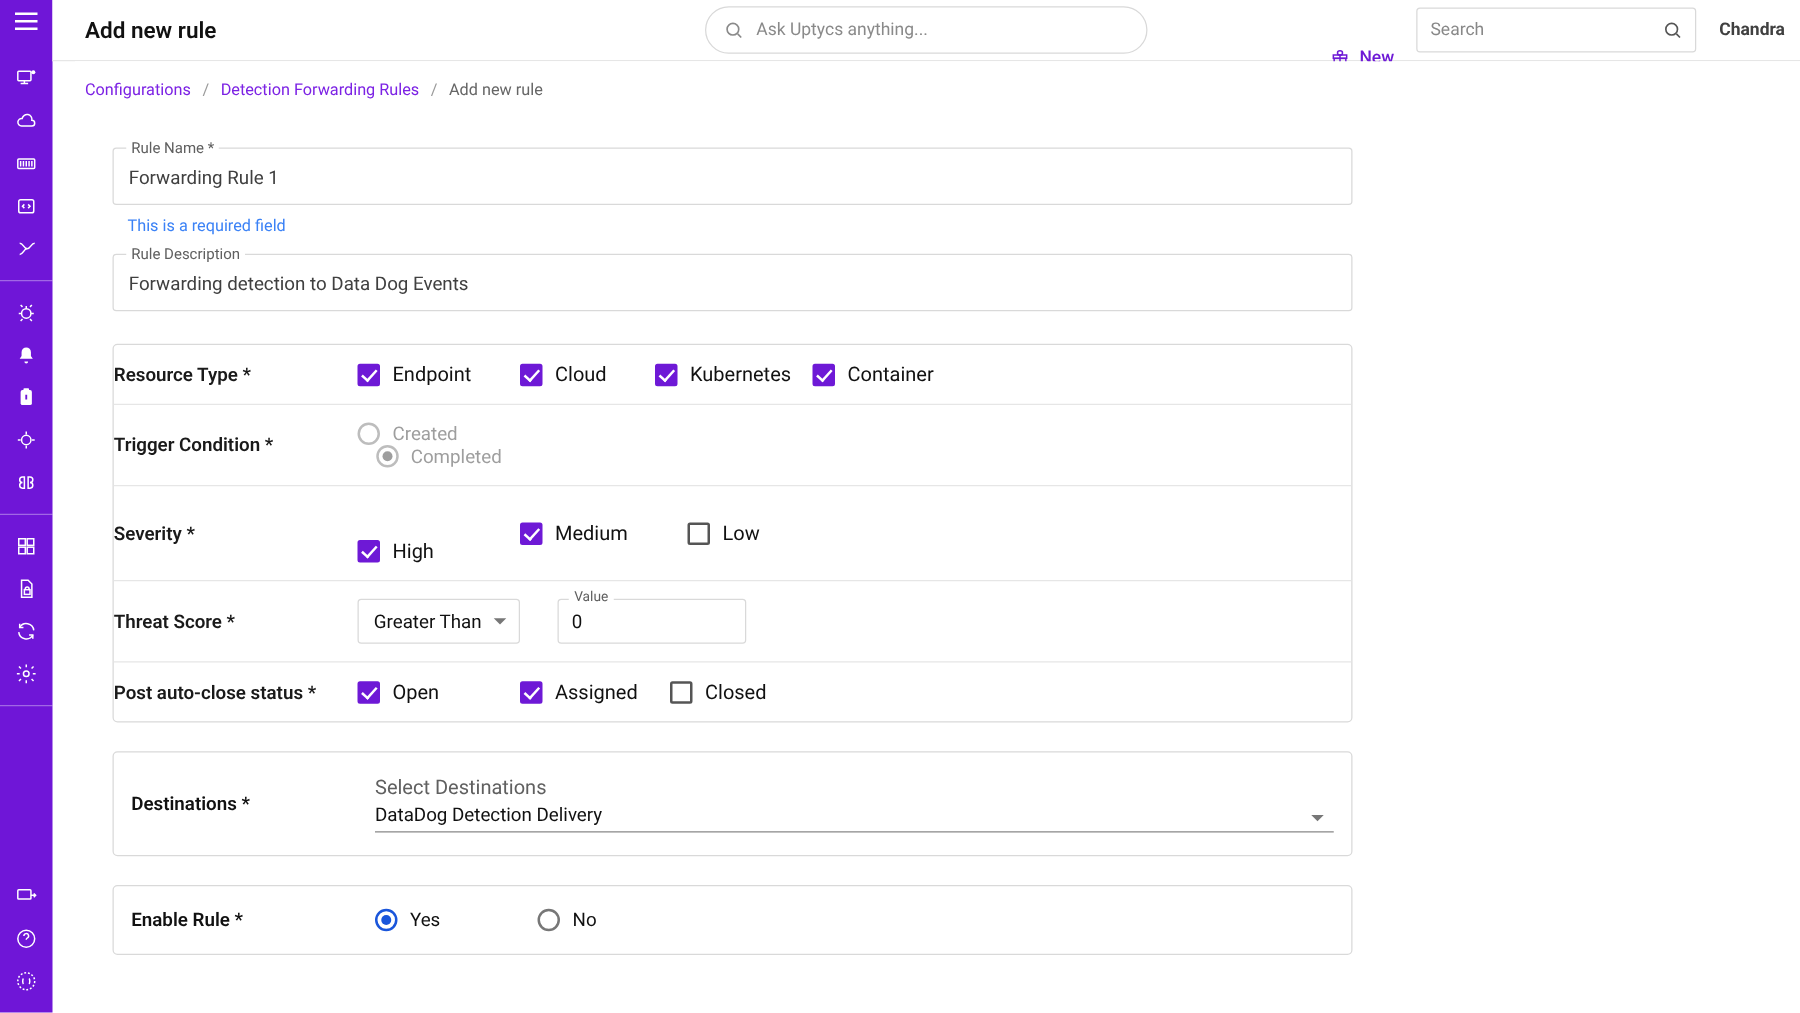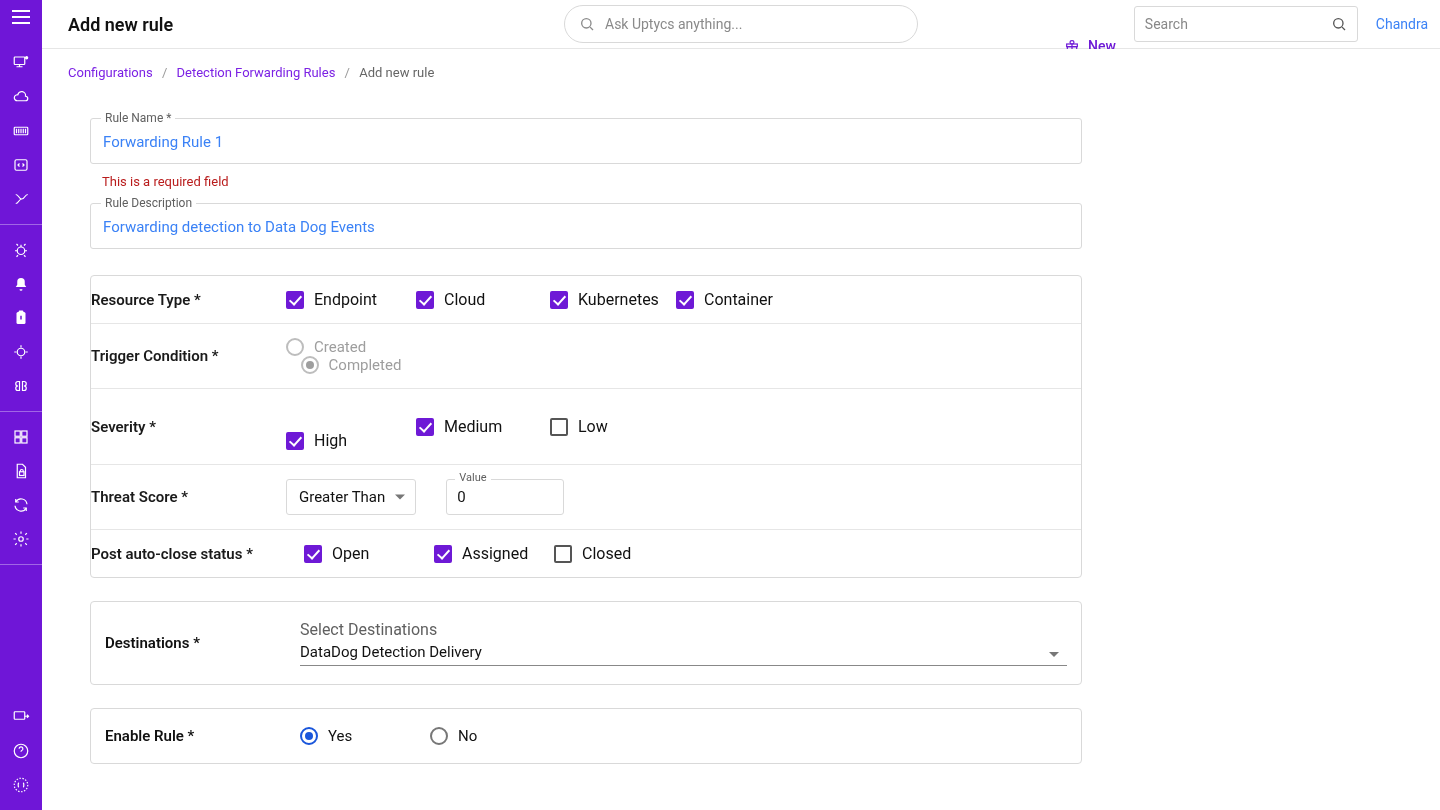--- a/index.html
+++ b/index.html
@@ -72,21 +72,21 @@
   .ask svg{width:16px;height:16px;stroke:#8a8a8a;fill:none;stroke-width:2;}
   .topbar-right{margin-left:auto;display:flex;align-items:center;gap:18px;}
   .new{display:flex;align-items:center;gap:7px;color:var(--purple);font-weight:500;cursor:pointer;margin-top:44px;}
   .new svg{width:18px;height:16px;stroke:var(--purple);fill:none;stroke-width:1.8;}
   .search-box{
     width:224px;height:36px;border:1px solid var(--border);border-radius:3px;
     display:flex;align-items:center;padding:0 10px;gap:8px;cursor:text;
   }
   .search-box span{color:#888;flex:1;}
   .search-box svg{width:16px;height:16px;stroke:#555;fill:none;stroke-width:2;}
-  .user{font-weight:400;color:#3b82f6;}
+  .user{font-weight:700;color:#404040;}
   
   .content{
     position:absolute;
     left:60px;top:49px;right:0;bottom:0;
     background:#fff;
     padding:8px 14px 0 8px;
     overflow:auto;
   }
   .breadcrumb{
     font-size:13px;color:#666;padding:8px 0 18px 0;
@@ -114,22 +114,22 @@
     border:1px solid var(--border);
     border-radius:3px;
     padding:14px 12px 12px 12px;
     margin:20px 22px 0 22px;
     width:992px;
   }
   .field-label{
     position:absolute;top:-8px;left:10px;background:#fff;padding:0 4px;
     font-size:12px;color:#606060;
   }
-  .field-value{font-size:15px;color:#3b82f6;}
-  .helper{font-size:13px;color:#b91c1c;margin:10px 0 0 34px;}
+  .field-value{font-size:15px;color:#404040;}
+  .helper{font-size:13px;color:#3b82f6;margin:10px 0 0 34px;}
 
   .row{
     display:flex;align-items:center;
   }
   .row-label{
     width:195px;font-size:15px;font-weight:600;color:#1a1a1a;
   }
   .opts{display:flex;align-items:center;gap:70px;}
 
   .chk{display:flex;align-items:center;gap:10px;font-size:16px;cursor:pointer;}
@@ -160,21 +160,21 @@
     border:1px solid var(--border);border-radius:3px;height:36px;padding:0 30px 0 12px;
     font-size:15px;display:flex;align-items:center;position:relative;min-width:130px;cursor:pointer;
   }
   .select-sm::after{
     content:"";position:absolute;right:10px;top:50%;width:0;height:0;
     border-left:5px solid transparent;border-right:5px solid transparent;border-top:5px solid #777;
     transform:translateY(-50%);
   }
   .num-field{
     position:relative;border:1px solid var(--border);border-radius:3px;height:36px;
-    width:118px;padding:0 10px;display:flex;align-items:center;font-size:15px;margin-left:30px;
+    width:151px;padding:0 10px;display:flex;align-items:center;font-size:15px;margin-left:30px;
   }
   .num-field .mini-label{
     position:absolute;top:-9px;left:8px;font-size:11px;color:#606060;background:#fff;padding:0 4px;
   }
 
   
   .dest-card{
     border:1px solid var(--border);border-radius:4px;
     margin:0 0 23px 22px;width:992px;
     padding:18px 14px 18px 14px;
@@ -377,21 +377,21 @@
 
   <div class="card no-pad">
     <div class="section">
         <div class="row">
       <div class="row-label">Resource Type *</div>
       <div class="opts" style="gap:0;">
         <label class="chk" style="width:130px;">
               <span class="box checked"></span>
               <span>Endpoint</span>
             </label>
-        <label class="chk" style="width:134px;">
+        <label class="chk" style="width:108px;">
               <span class="box checked"></span>
               <span>Cloud</span>
             </label>
         <label class="chk" style="width:126px;">
               <span class="box checked"></span>
               <span>Kubernetes</span>
             </label>
         <label class="chk">
               <span class="box checked"></span>
               <span>Container</span>
@@ -443,21 +443,21 @@
       <div class="num-field">
         <span class="mini-label">Value</span>
         <span>0</span>
       </div>
     </div>
       </div>
     <hr>
     <div class="section">
         <div class="row">
       <div class="row-label">Post auto-close status *</div>
-      <div class="opts" style="gap:0;margin-left:18px;">
+      <div class="opts" style="gap:0;">
         <label class="chk" style="width:130px;">
               <span class="box checked"></span>
               <span>Open</span>
             </label>
         <label class="chk" style="width:120px;">
               <span class="box checked"></span>
               <span>Assigned</span>
             </label>
         <label class="chk">
               <span class="box"></span>

